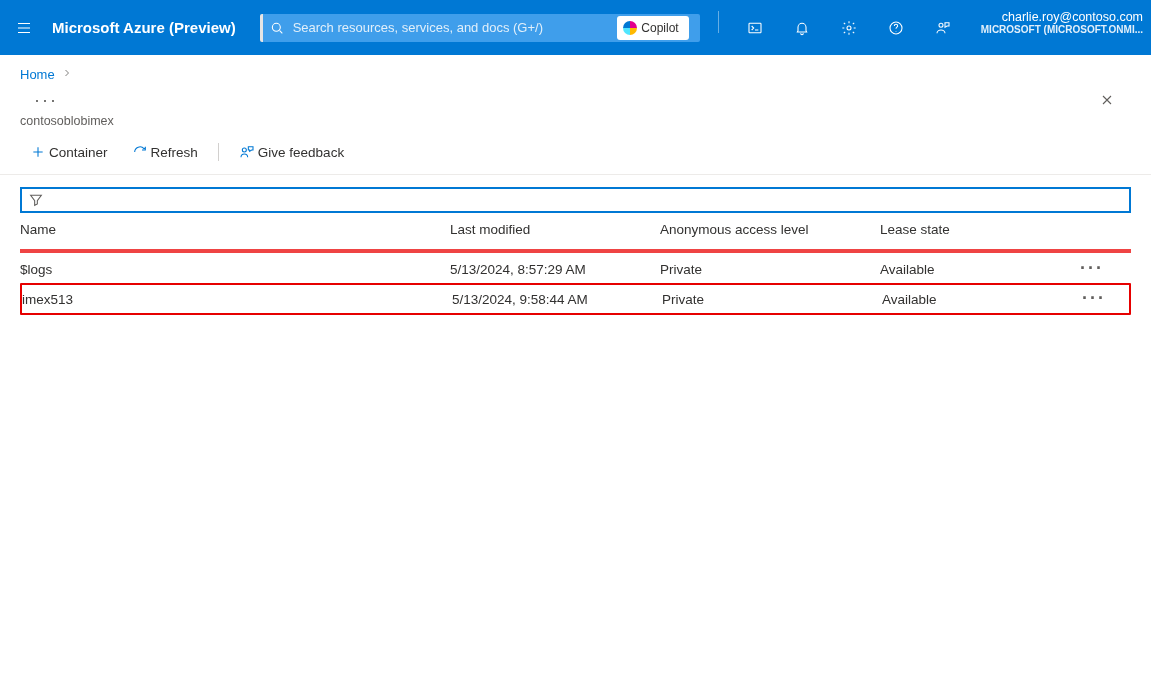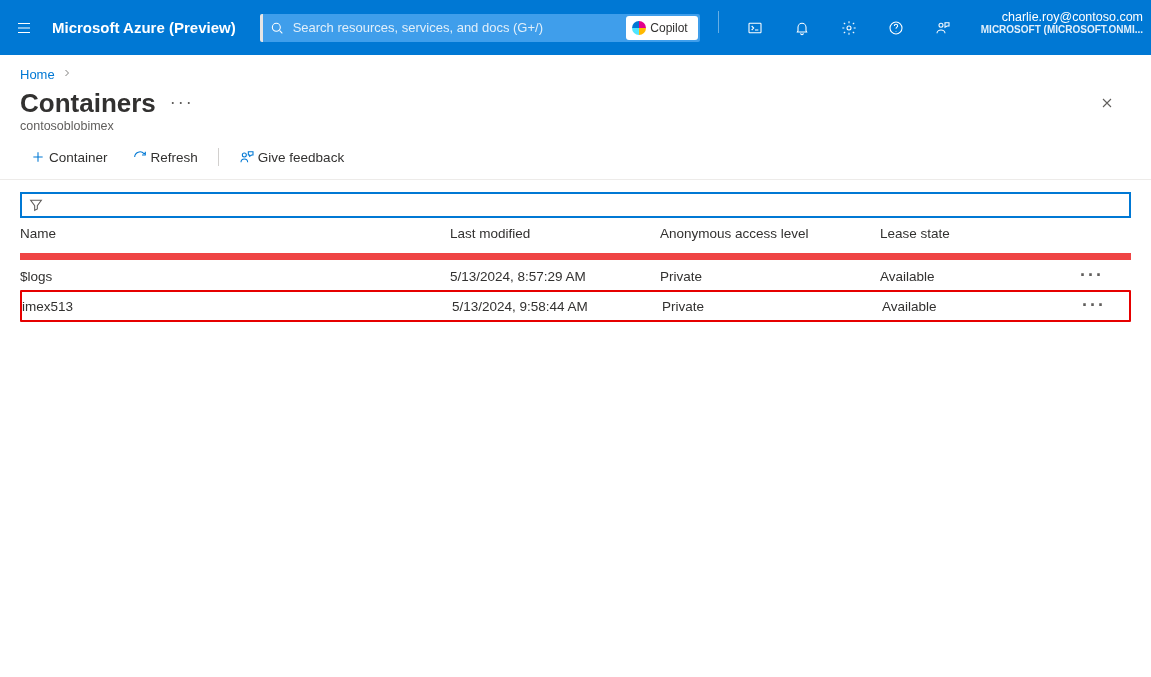--- a/index.html
+++ b/index.html
@@ -47,21 +47,21 @@
   }
   .searchinput {
     flex: 1 1 auto;
     border: none; outline: none;
     background: transparent;
     color: #fff;
     font-size: 13px;
   }
   .searchinput::placeholder { color: #e1effa; }
   .copilot {
-    position: absolute; right: 2px; top: 2px; bottom: 2px;
+    position: absolute; right: 11px; top: 2px; bottom: 2px;
     background: #fff; color: #323130;
     border-radius: 3px;
     display: flex; align-items: center;
     padding: 0 10px 0 6px;
     font-size: 12px;
     gap: 4px;
   }
   .copilot-glyph {
     width: 14px; height: 14px; border-radius: 50%;
     background: conic-gradient(#e2008c 0 90deg, #ffb900 90deg 180deg, #50e6ff 180deg 270deg, #0078d4 270deg 360deg);
@@ -180,21 +180,21 @@
   }
   .thead, .trow {
     display: grid;
     grid-template-columns: 430px 210px 220px 170px 60px;
     align-items: center;
     min-height: 32px;
     font-size: 13.5px;
   }
   .thead {
     color: #323130;
-    border-bottom: 7px solid #ef4444;
+    border-bottom: 4px solid #ef4444;
     padding-bottom: 12px;
     font-weight: 400;
   }
   .trow {
     padding: 4px 0;
     color: #323130;
   }
   .trow .name { color: #323130; }
   .rowactions {
     justify-self: end;
@@ -282,21 +282,20 @@
   <div class="breadcrumb">
     <a>Home</a>
     <span class="chev">
       <svg class="i" viewBox="0 0 24 24" style="width:12px;height:12px">
           <path d="M9 6l6 6-6 6"></path>
         </svg>
     </span>
   </div>
 
   <div class="titlebar">
-    <h1 class="pagetitle">Containers</h1>
     <span class="titledots">···</span>
     <div class="closebtn">
       <svg class="i" viewBox="0 0 24 24">
           <path d="M6 6l12 12M18 6L6 18"></path>
         </svg>
     </div>
   </div>
   <div class="subtitle">contosoblobimex</div>
 
   <div class="toolbar">

